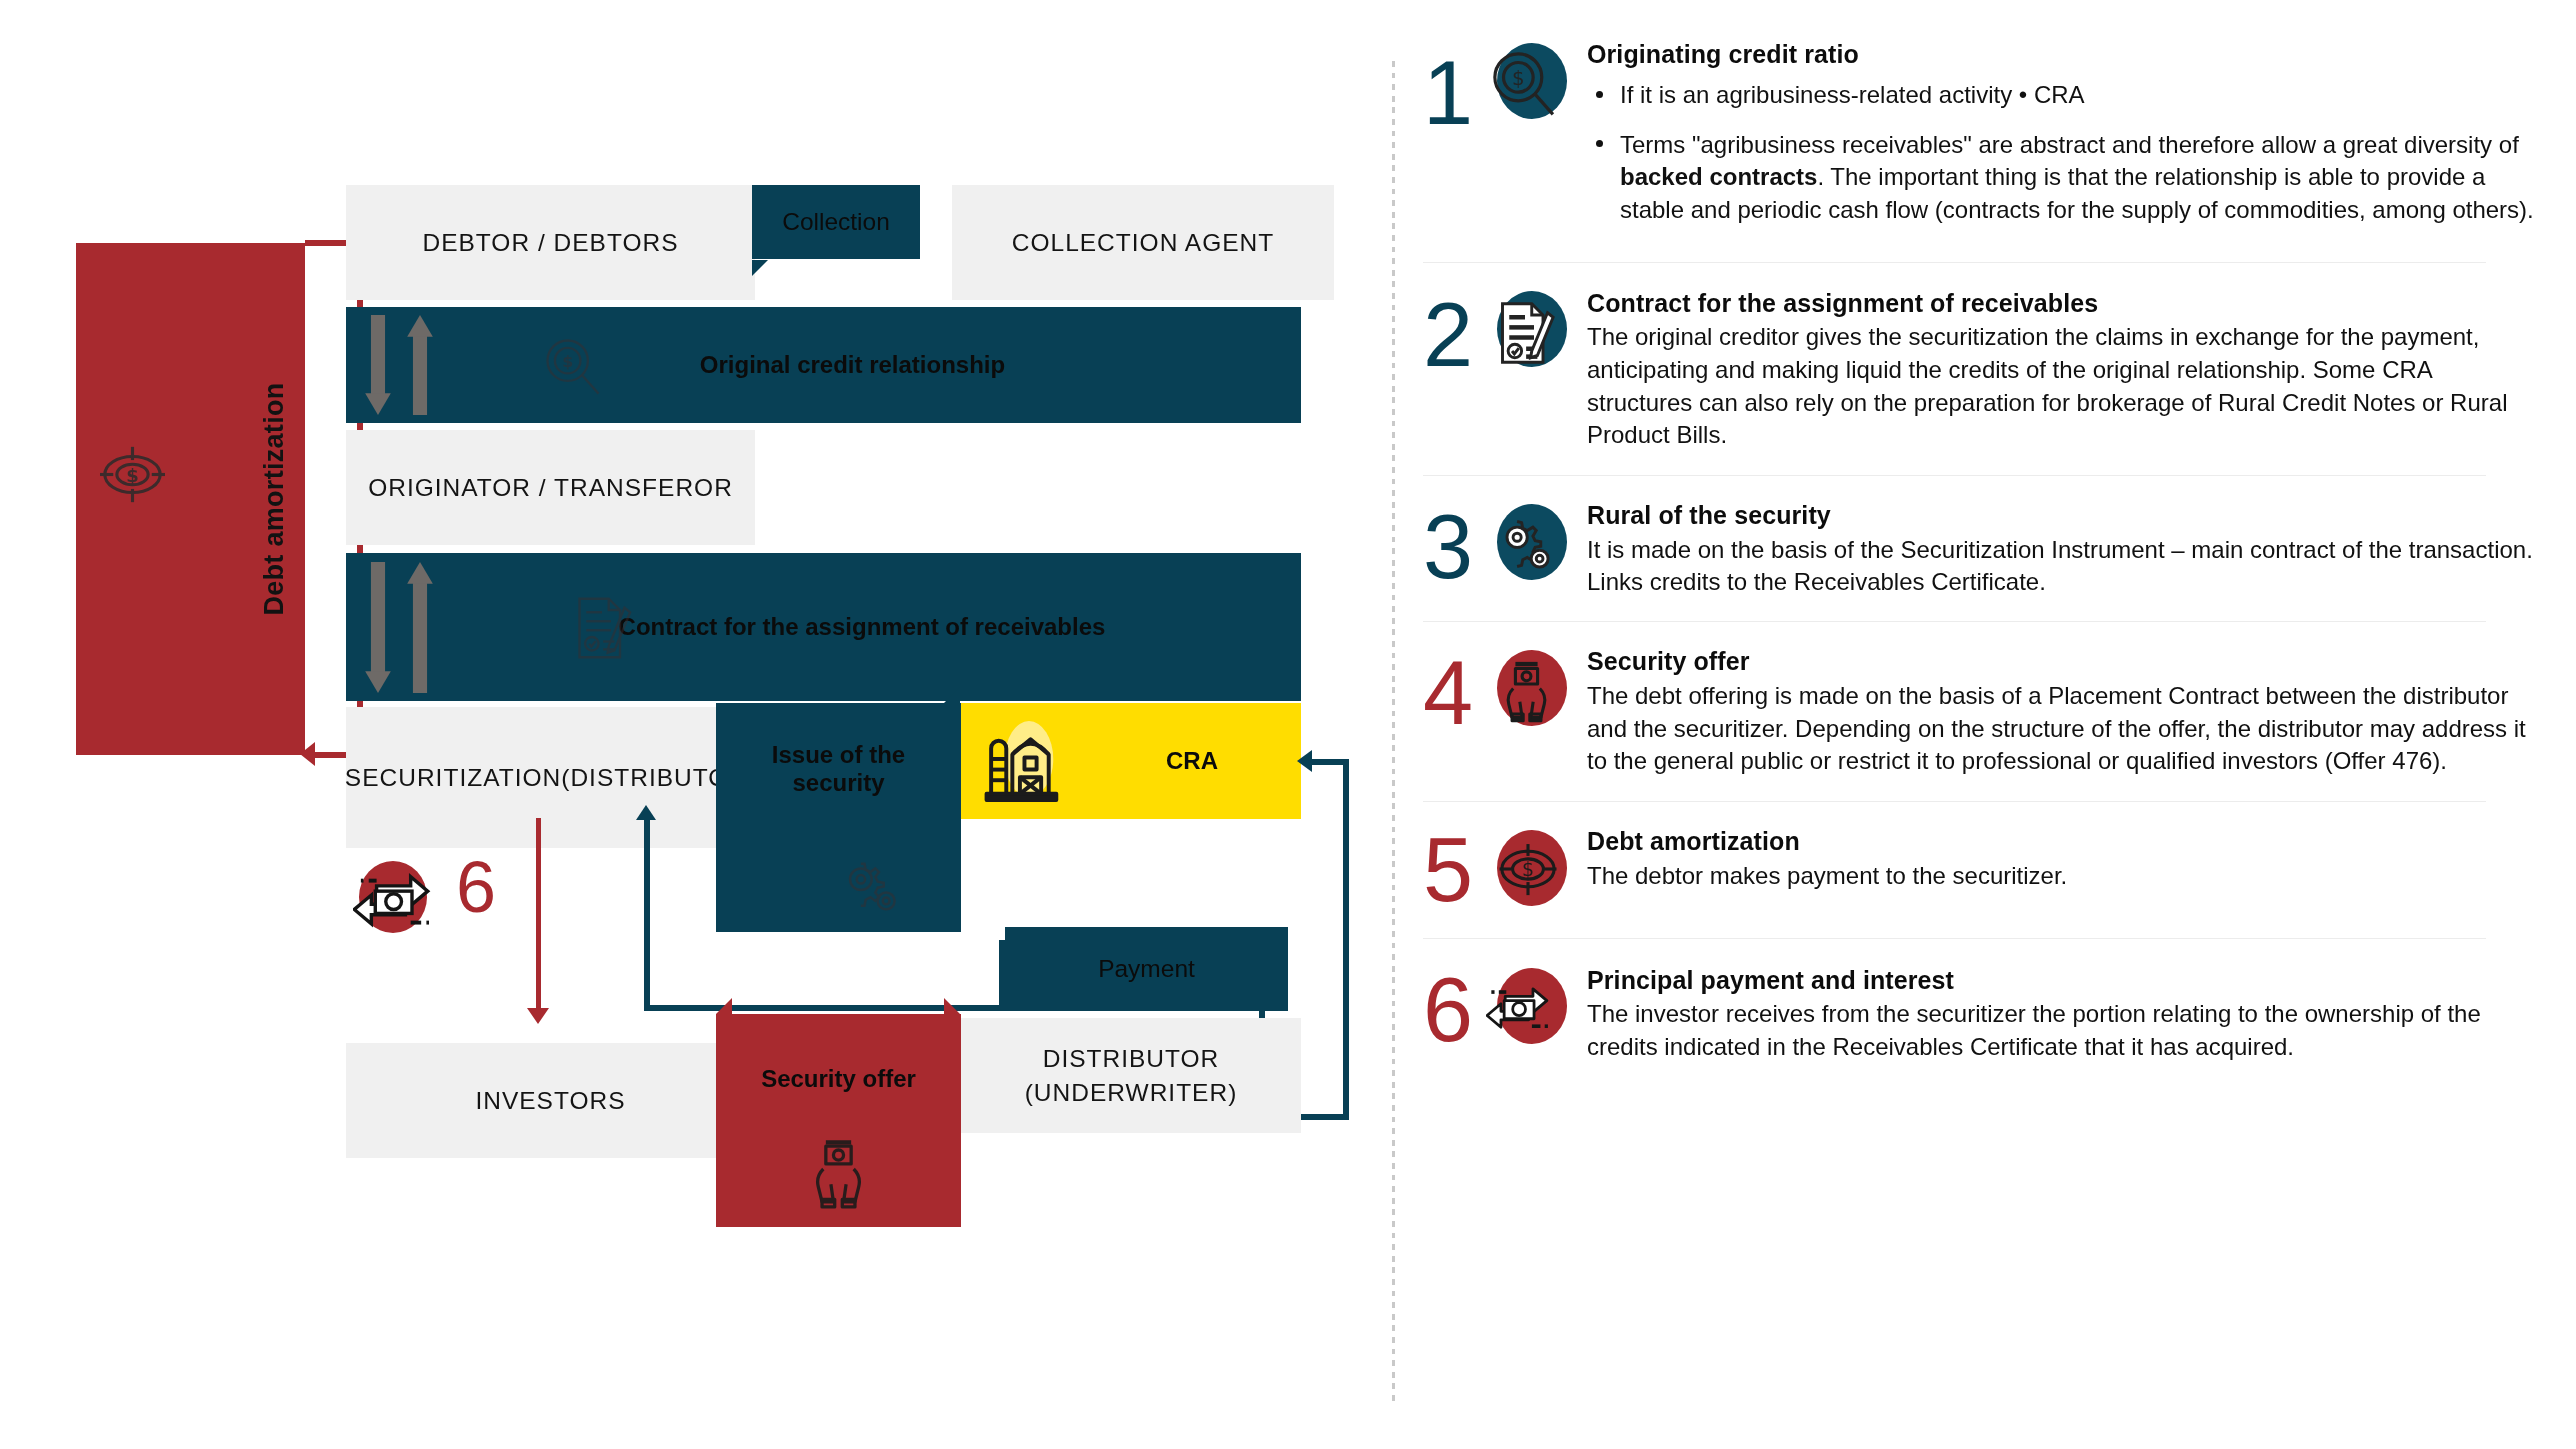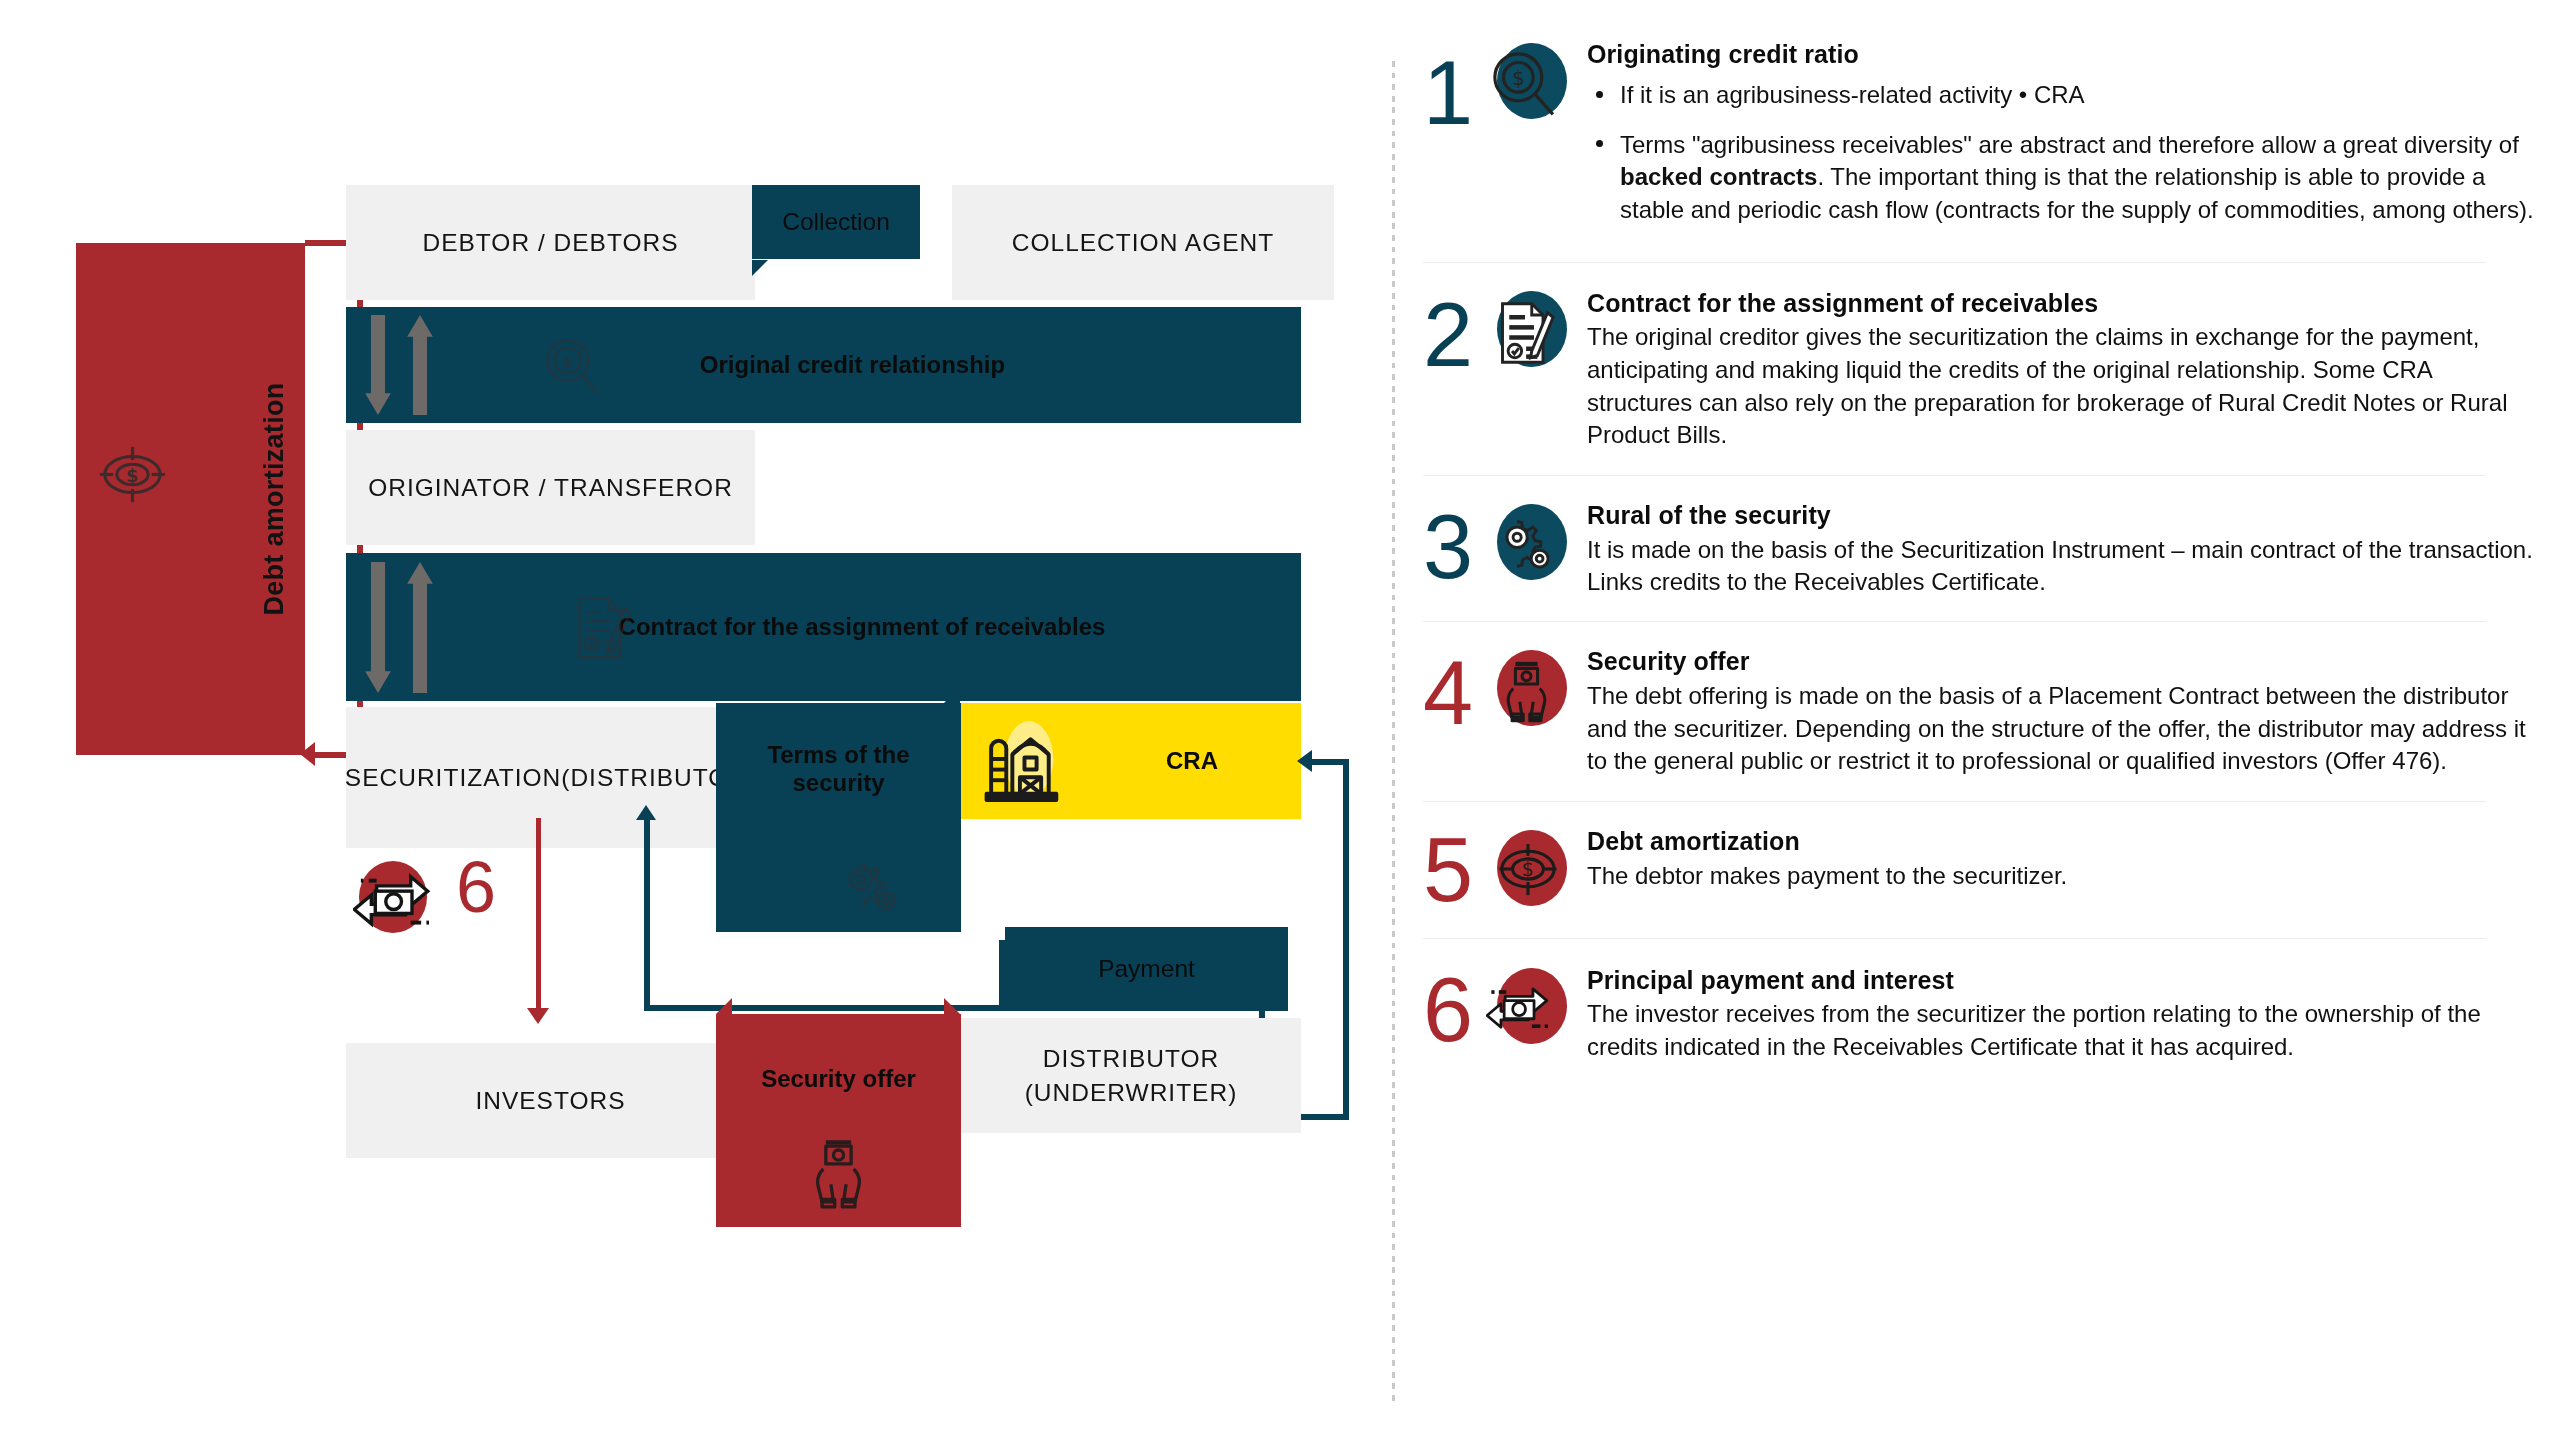--- a/index.html
+++ b/index.html
@@ -156,21 +156,21 @@
         </svg>
     </span>
   </div>
 
   <div class="box grey" style="left:346px;top:707px;width:409px;height:141px;flex-direction:row;">
     <span>SECURITIZATION</span>
     <span>(DISTRIBUTOR)</span>
   </div>
 
   <div class="box teal" style="left:716px;top:703px;width:245px;height:229px;flex-direction:column;">
-    <span class="band-title" style="margin-top:-97px;">Terms of the</span>
+    <span class="band-title" style="margin-top:-97px;">Issue of the</span>
     <span class="band-title">security</span>
     <span class="wm" style="left:116px;bottom:5.2px;">
       <svg width="77" height="77" viewBox="0 0 64 64" fill="none" stroke="#3e2b2b" stroke-width="2.1">
         <circle cx="24" cy="26" r="9"></circle>
           <circle cx="24" cy="26" r="3.5"></circle>
         <path d="M24 13 l3 0 l1 5 l4 2 l4-3 l3 3 l-3 4 l2 4 l5 1 l0 3 l-5 1 l-2 4 l3 4 l-3 3 l-4-3 l-4 2 l-1 5 l-3 0"></path>
         <circle cx="45" cy="44" r="7"></circle>
           <circle cx="45" cy="44" r="2.8"></circle>
       </svg>
     </span>

